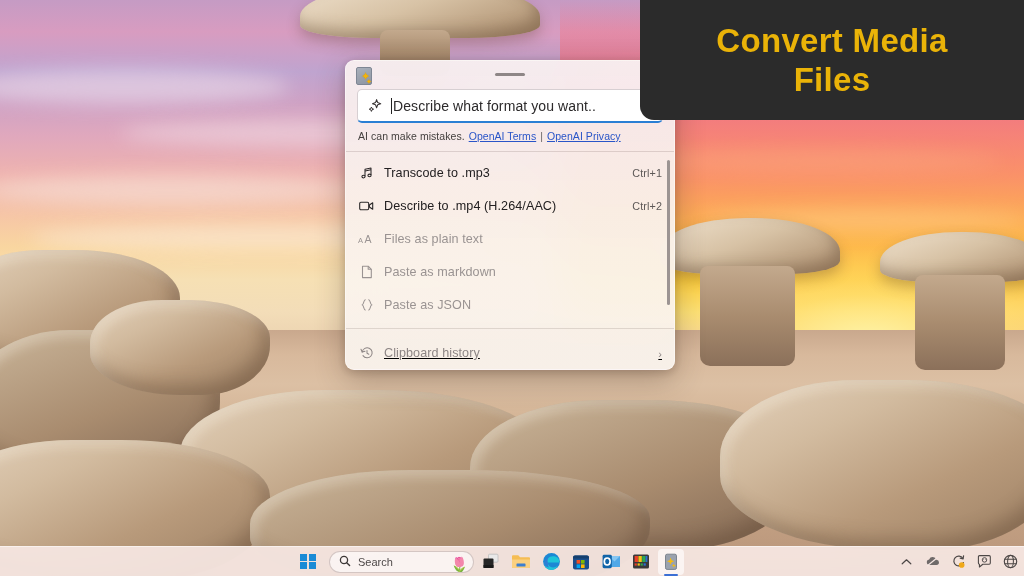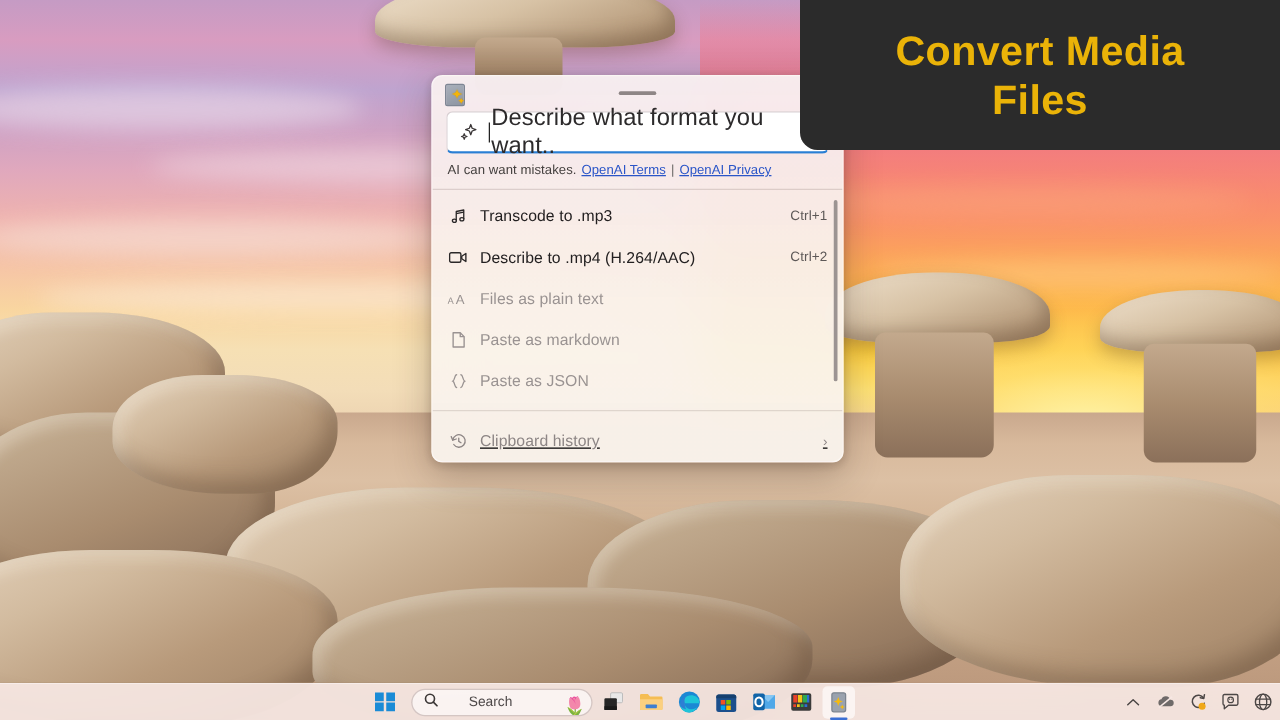--- a/index.html
+++ b/index.html
@@ -132,21 +132,21 @@
     border:1px solid #d7cfd2; border-bottom:2px solid #2a7fd4;
     border-radius:5px; display:flex; align-items:center; padding:0 9px;
   }
   .prompt-box .ai-spark {
     width:16px; height:16px; position:relative; flex:0 0 16px; margin-right:8px;
   }
   .caret {
     width:1px; height:16px; background:#222; margin-right:1px;
   }
   .prompt-text {
-    font-size:19px; color:#2c2a2b; letter-spacing:.1px;
+    font-size:14px; color:#2c2a2b; letter-spacing:.1px;
   }
 
   .disclaimer {
     padding:7px 12px 9px 12px; font-size:10.5px; color:#44403f;
     display:flex; align-items:center; gap:4px; letter-spacing:.05px;
   }
   .disclaimer a { color:#2a55c8; text-decoration:underline; }
   .disclaimer .sep { color:#6b6766; }
 
   .divider { height:1px; background:rgba(120,100,95,.22); margin:0; }
@@ -191,21 +191,21 @@
   }
   .start-btn { width:26px; height:24px; display:flex; align-items:center; justify-content:center; border-radius:4px; }
   .win-logo { display:grid; grid-template-columns:7px 7px; grid-template-rows:7px 7px; gap:1.5px; }
   .win-logo i { background:#1a8bd6; display:block; }
   .search-pill {
     height:22px; width:145px; border-radius:11px; background:rgba(255,255,255,.62);
     border:1px solid rgba(180,160,158,.55);
     display:flex; align-items:center; padding:0 9px; gap:7px;
     margin-left:4px; position:relative; overflow:hidden;
   }
-  .search-pill .stxt { font-size:11px; color:#4e4949;margin-left:17px; }
+  .search-pill .stxt { font-size:11px; color:#4e4949; }
   .tb-icon { width:26px; height:26px; display:flex; align-items:center; justify-content:center; border-radius:4px; position:relative; }
   .tb-icon.active { background:rgba(255,255,255,.62); }
   .tb-icon.active:after {
     content:""; position:absolute; bottom:-1px; left:50%; transform:translateX(-50%);
     width:14px; height:2px; border-radius:2px; background:#3b6fd4;
   }
   .tray {
     position:absolute; right:6px; display:flex; align-items:center; gap:11px;
   }
   .tray-ic { width:15px; height:15px; display:flex; align-items:center; justify-content:center; color:#4c4746; }
@@ -269,21 +269,21 @@
           <path d="M9.6 1.6 L10.7 4.6 L13.7 5.7 L10.7 6.8 L9.6 9.8 L8.5 6.8 L5.5 5.7 L8.5 4.6 Z" fill="none" stroke="#3a3637" stroke-width="1.05" stroke-linejoin="round"></path>
           <path d="M4.4 9.0 L5.0 10.6 L6.6 11.2 L5.0 11.8 L4.4 13.4 L3.8 11.8 L2.2 11.2 L3.8 10.6 Z" fill="none" stroke="#3a3637" stroke-width="1" stroke-linejoin="round"></path>
         </svg>
       </span>
       <span class="caret"></span>
       <span class="prompt-text">Describe what format you want..</span>
     </div>
   </div>
 
   <div class="disclaimer">
-    <span>AI can want mistakes.</span>
+    <span>AI can make mistakes.</span>
     <a href="#">OpenAI Terms</a>
     <span class="sep">|</span>
     <a href="#">OpenAI Privacy</a>
   </div>
 
   <div class="divider"></div>
 
   <div class="menu-list">
     <div class="scrollbar"></div>
 

